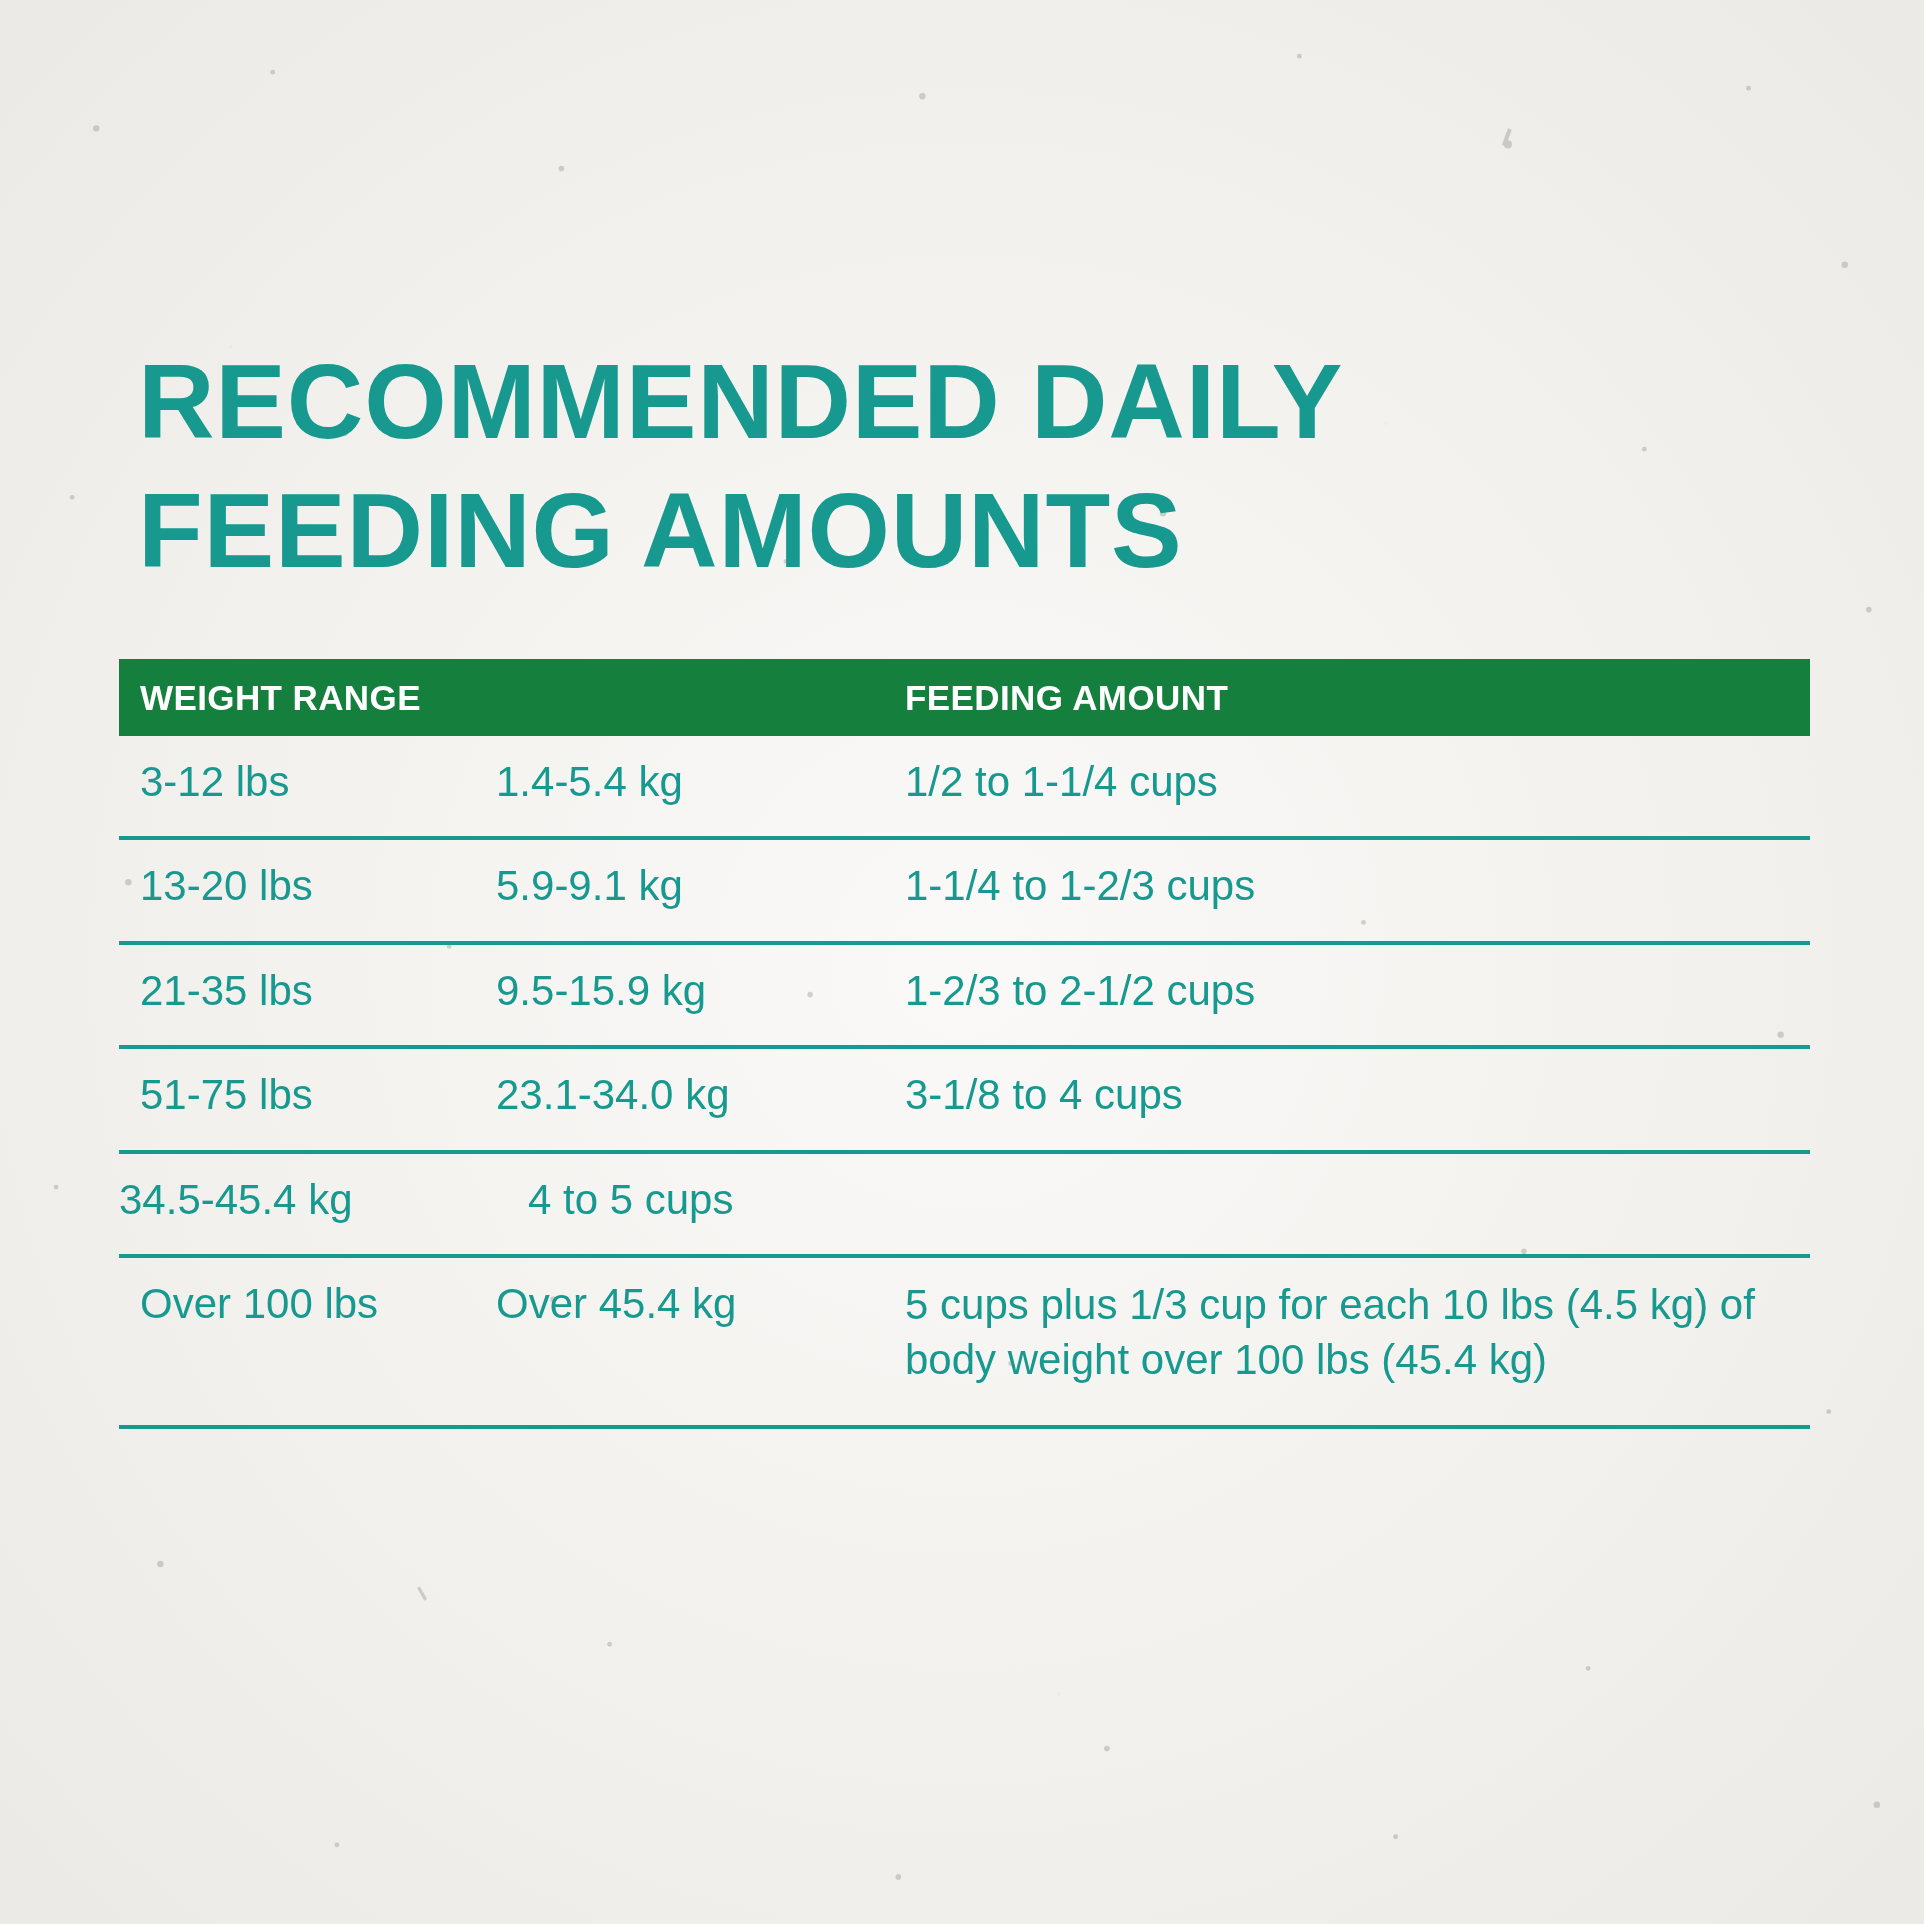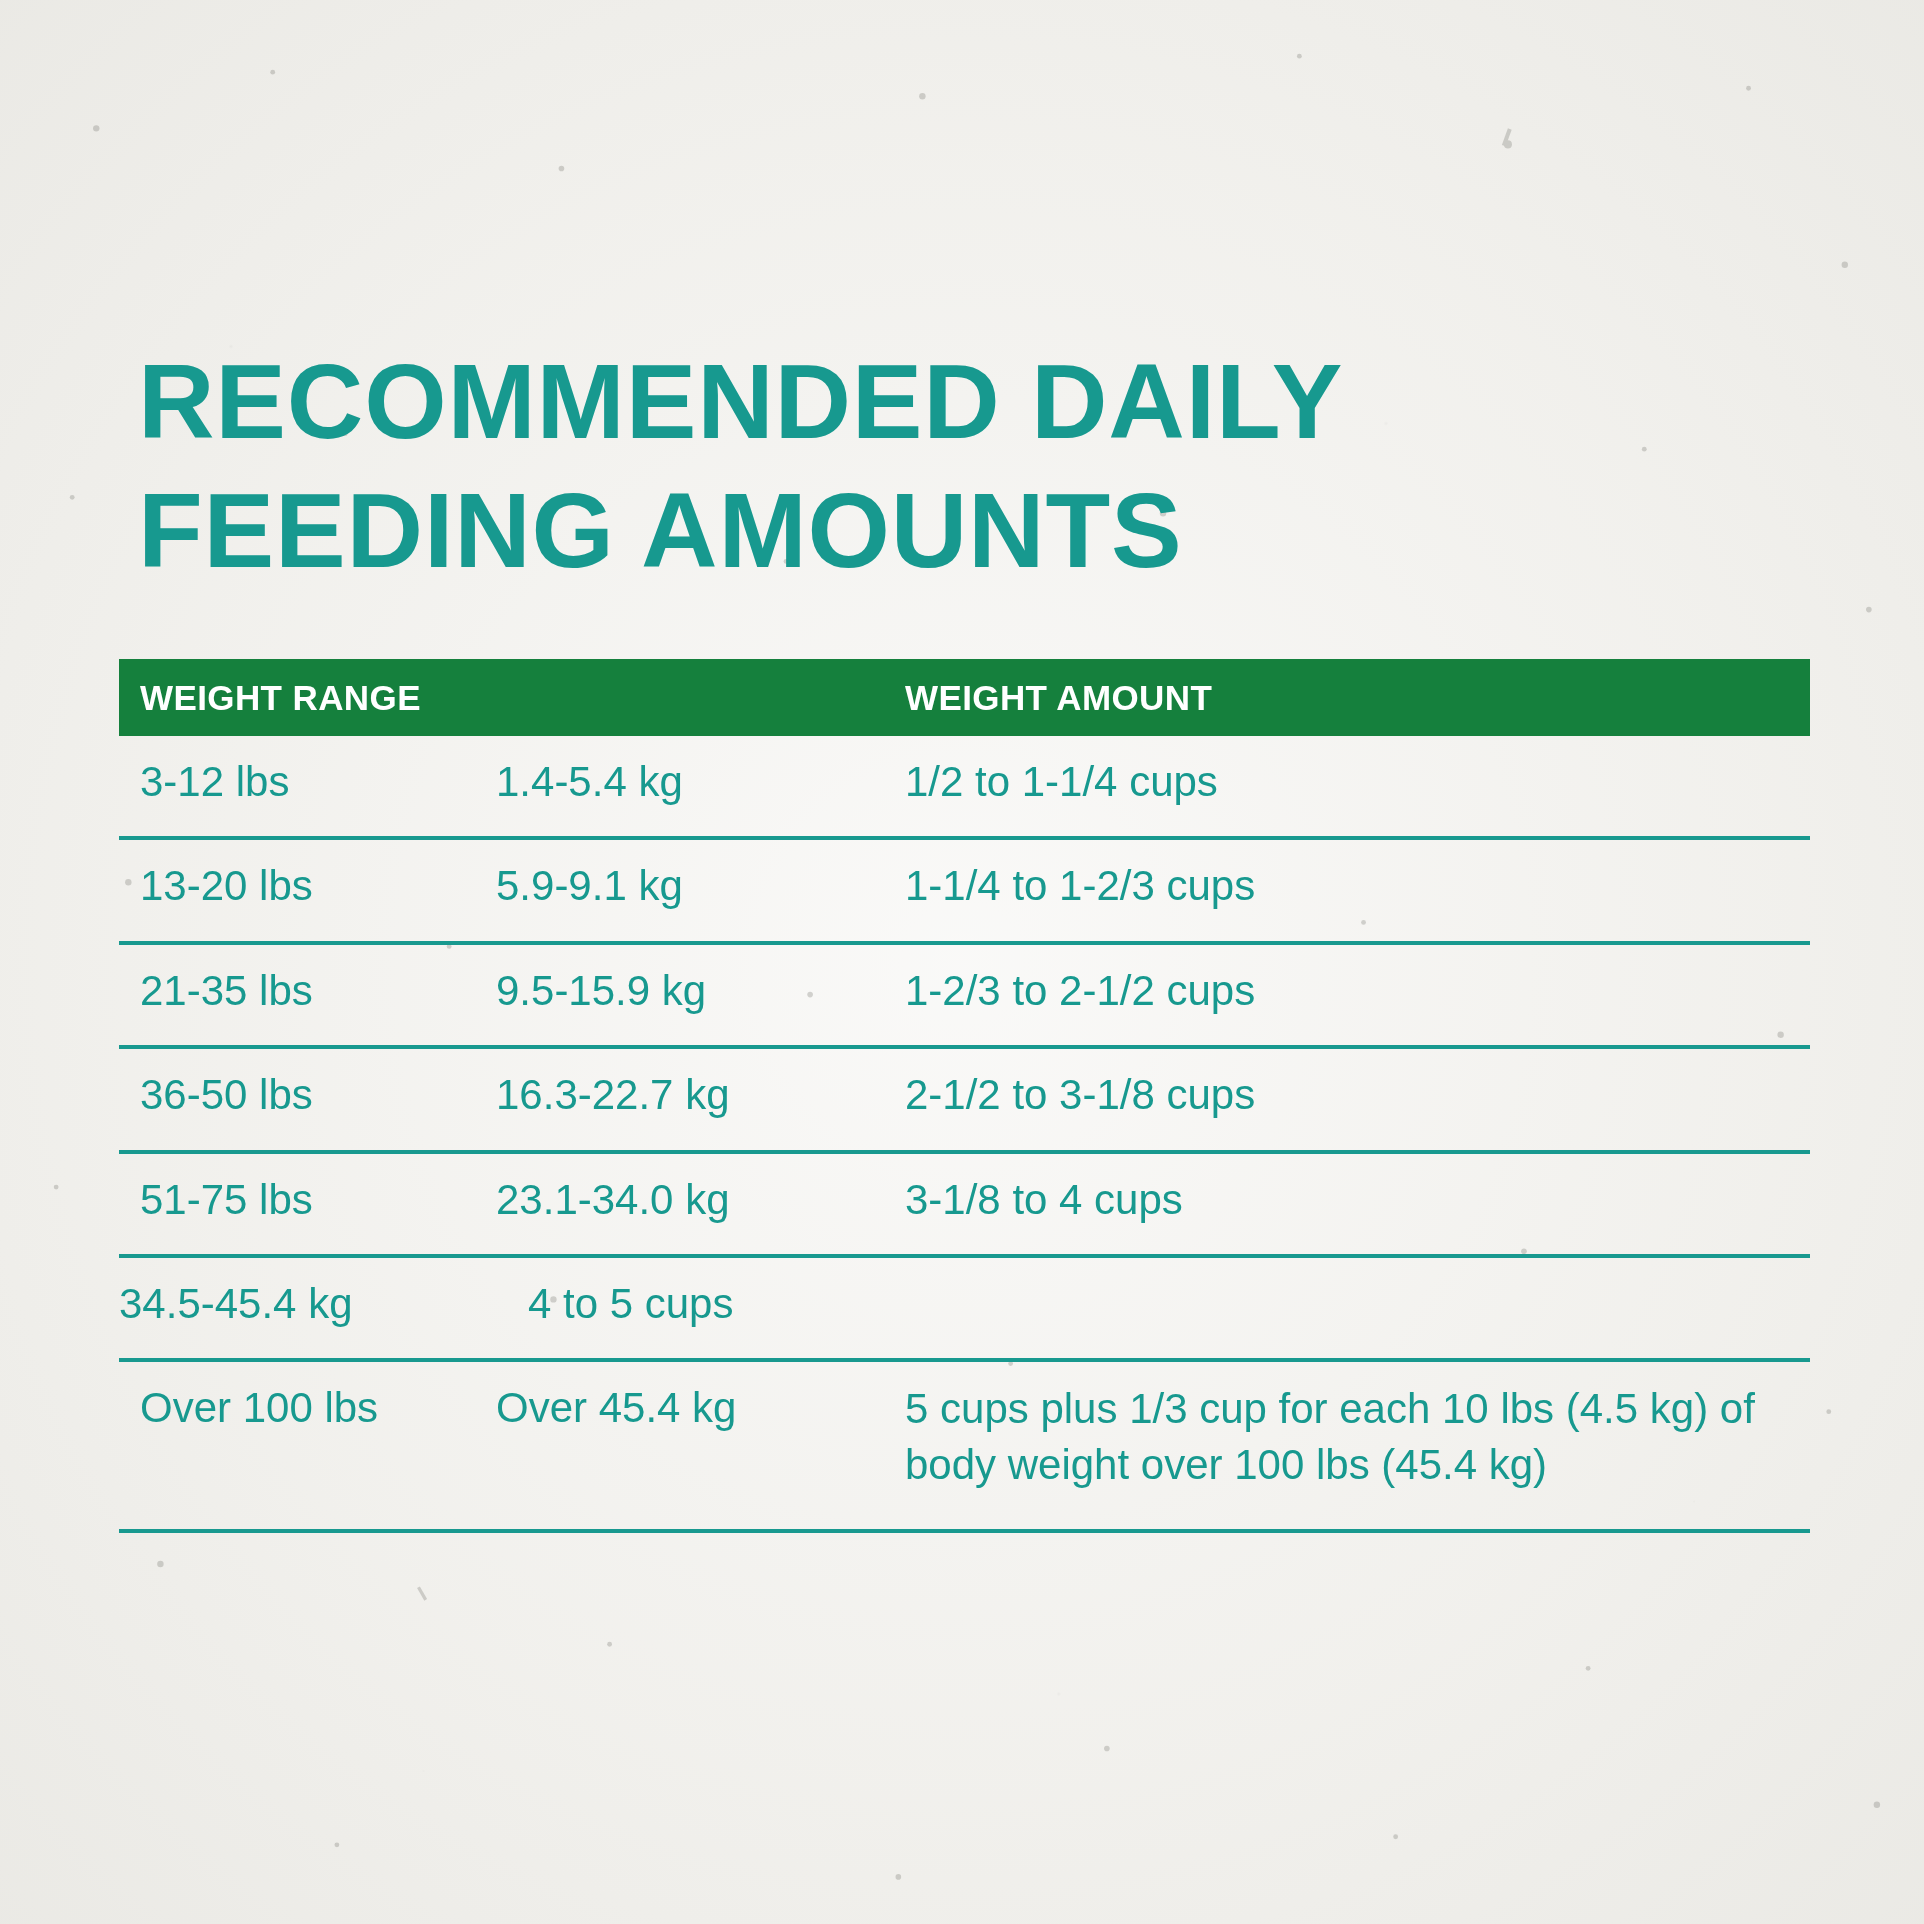--- a/index.html
+++ b/index.html
@@ -141,46 +141,41 @@
   </g>
 </svg>
 
 <div class="content">
   <div class="title">RECOMMENDED DAILY FEEDING AMOUNTS</div>
 
   <div class="table-wrap">
     <div class="table-header">
       <div class="col-a">WEIGHT RANGE</div>
       <div class="col-b"></div>
-      <div class="col-c">WEIGHT AMOUNT</div>
+      <div class="col-c">FEEDING AMOUNT</div>
     </div>
 
     <div class="row">
       <div class="col-a">3-12 lbs</div>
       <div class="col-b">1.4-5.4 kg</div>
       <div class="col-c">1/2  to 1-1/4 cups</div>
     </div>
 
     <div class="row">
       <div class="col-a">13-20 lbs</div>
       <div class="col-b">5.9-9.1 kg</div>
       <div class="col-c">1-1/4 to 1-2/3 cups</div>
     </div>
 
     <div class="row">
       <div class="col-a">21-35 lbs</div>
       <div class="col-b">9.5-15.9 kg</div>
       <div class="col-c">1-2/3 to 2-1/2 cups</div>
     </div>
 
-    <div class="row">
-      <div class="col-a">36-50 lbs</div>
-      <div class="col-b">16.3-22.7 kg</div>
-      <div class="col-c">2-1/2 to 3-1/8 cups</div>
-    </div>
 
     <div class="row">
       <div class="col-a">51-75 lbs</div>
       <div class="col-b">23.1-34.0 kg</div>
       <div class="col-c">3-1/8 to 4 cups</div>
     </div>
 
     <div class="row">
       <div class="col-b">34.5-45.4 kg</div>
       <div class="col-c">4 to 5 cups</div>

